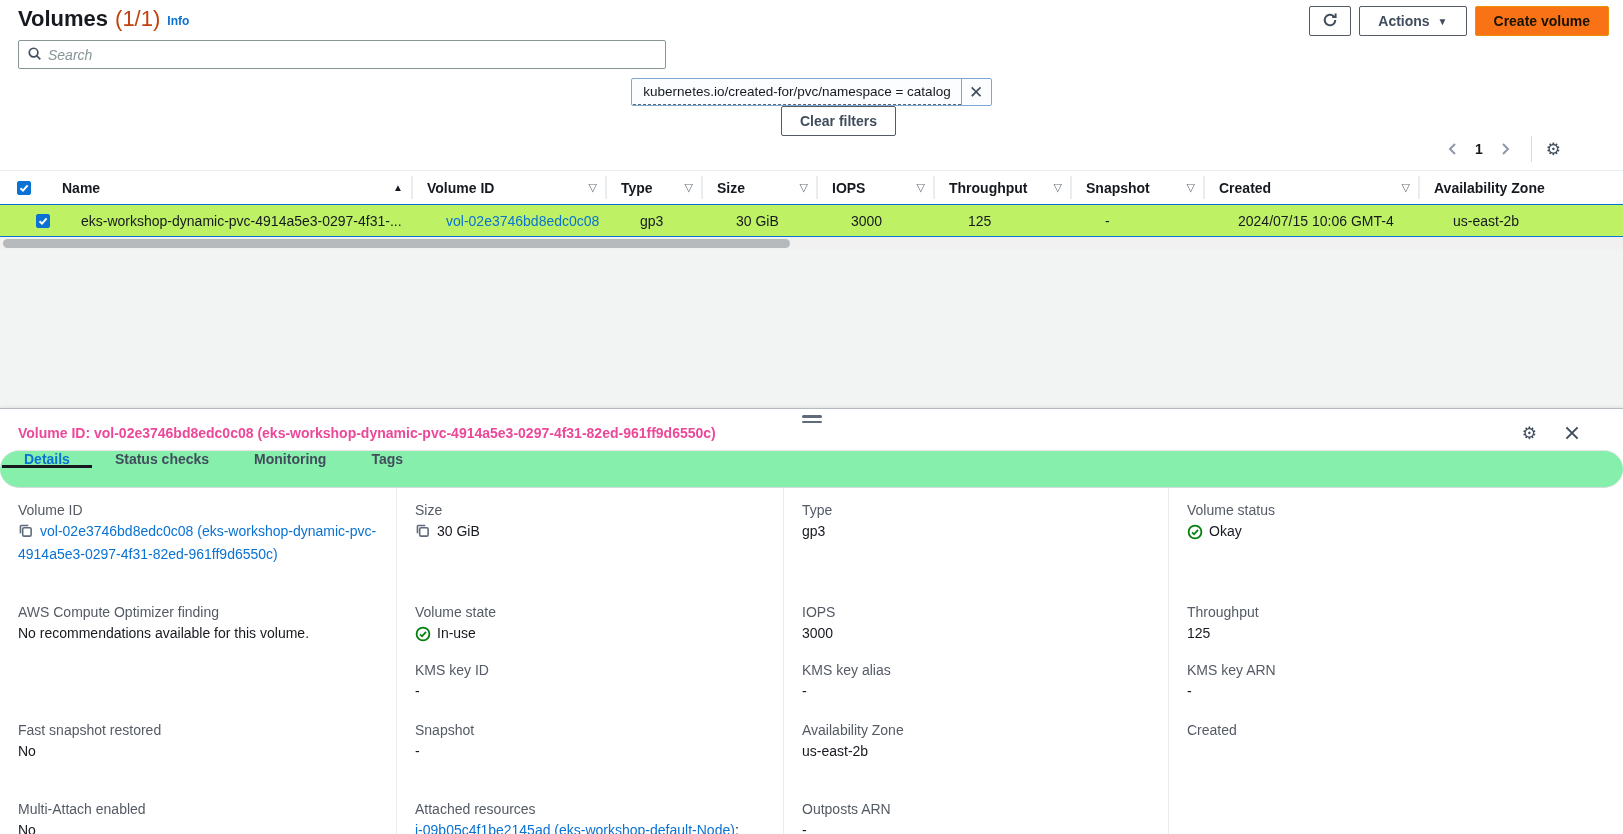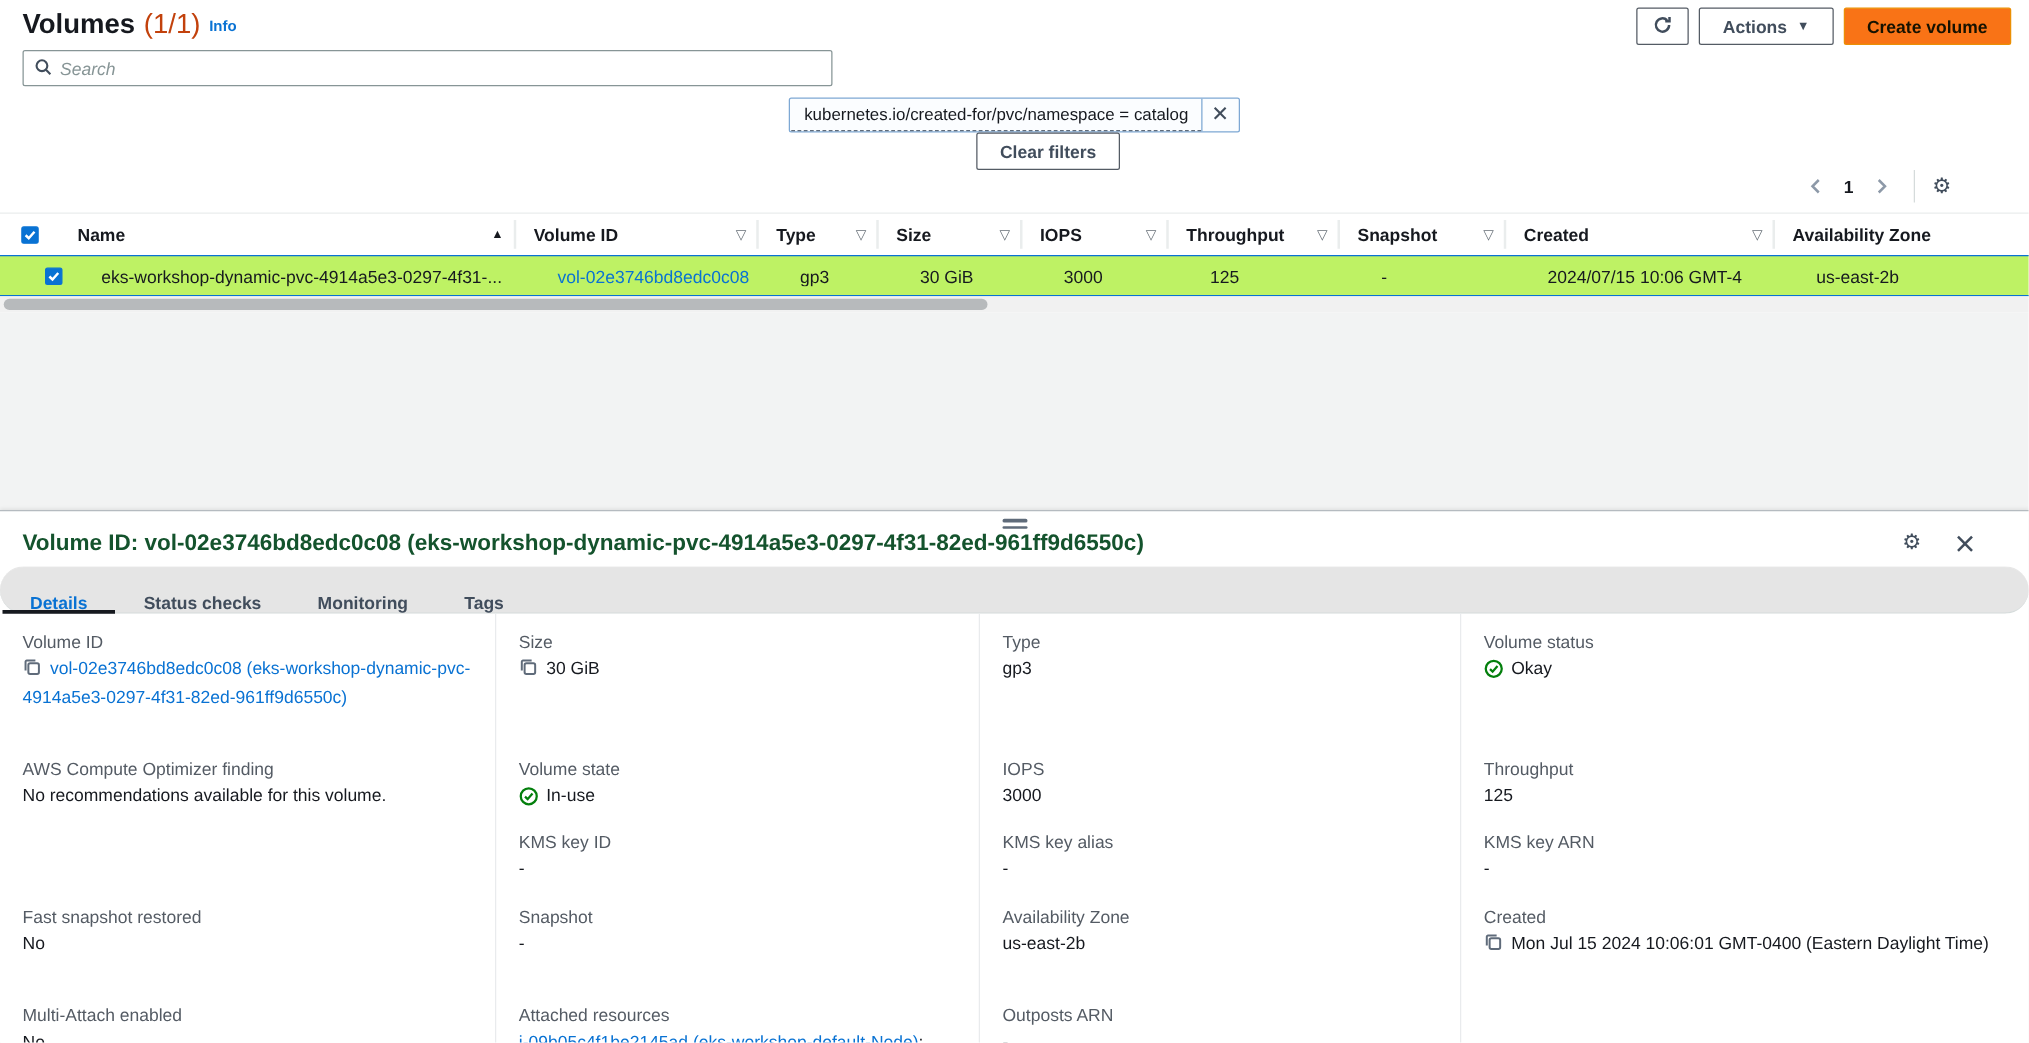--- a/index.html
+++ b/index.html
@@ -73,25 +73,25 @@
     background:#b7babc; border-radius:5px; }
 
   
   .gap { height:158px; background:#f2f3f3; }
   .panel { background:#fff; border-top:1px solid #b5bbc0; position:relative; height:470px;
     box-shadow:0 -1px 3px rgba(0,0,0,0.08); }
   .drag-handle { position:absolute; top:4px; left:50%; transform:translateX(-50%);
     cursor:row-resize; display:flex; flex-direction:column; gap:3px; padding:2px 6px; }
   .drag-handle i { display:block; width:20px; height:2.5px; background:#5f6b7a; border-radius:2px; }
   .panel-head { display:flex; align-items:center; padding:15px 18px 8px 18px; }
-  .panel-head h2 { font-size:18px; font-weight:bold; color:#14532d; }
+  .panel-head h2 { font-size:14px; font-weight:bold; color:#ec4899; }
   .panel-head .icons { margin-left:auto; display:flex; align-items:center; gap:26px; padding-right:24px; }
   .close-x { cursor:pointer; display:flex; }
 
-  .tabs { display:flex; align-items:flex-end; height:38px; background:#e5e5e5;
+  .tabs { display:flex; align-items:flex-start; height:38px; background:#86efac;
     border-top:1px solid #e7e7e7; border-bottom:1px solid #d5dbdb; padding-left:2px;border-radius:19px; }
   .tab { display:flex; align-items:center; padding:0 22px; font-weight:bold; color:#414d5c;
     cursor:pointer; position:relative; font-size:14px; }
   .tab.active { color:#0972d3; }
   .tab.active::after { content:""; position:absolute; left:0; right:0; bottom:-1px; height:3px; background:#16191f; }
   .tab-divider { width:1px; background:#b6bec9; margin:7px 0; }
 
   
   .details-grid { display:flex; align-items:stretch; height:395px; }
   .dcol { display:grid; grid-template-rows:102px 58px 60px 79px 1fr; padding:14px 16px 0 18px; }
@@ -385,24 +385,16 @@
       <div class="field">
         <div class="label">Throughput</div>
         <div class="value">125</div>
       </div>
       <div class="field">
         <div class="label">KMS key ARN</div>
         <div class="value">-</div>
       </div>
       <div class="field">
         <div class="label">Created</div>
-        <div class="value">
-          <span class="copy-ic">
-            <svg width="15" height="15" viewBox="0 0 16 16">
-                <rect x="5" y="5" width="9" height="9" rx="1.5" fill="none" stroke="#5f6b7a" stroke-width="1.7"></rect>
-                <path d="M11 2.6 H3.6 a1 1 0 0 0 -1 1 V11" fill="none" stroke="#5f6b7a" stroke-width="1.7"></path>
-              </svg>
-          </span><span>Mon Jul 15 2024 10:06:01 GMT-0400 (Eastern Daylight Time)</span>
-        </div>
       </div>
     </div>
   </div>
 </div>
 
 </body></html>

